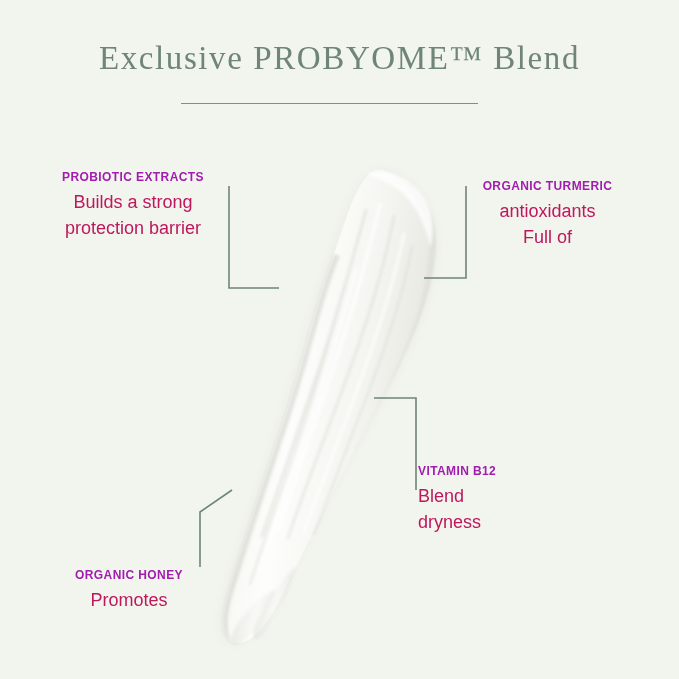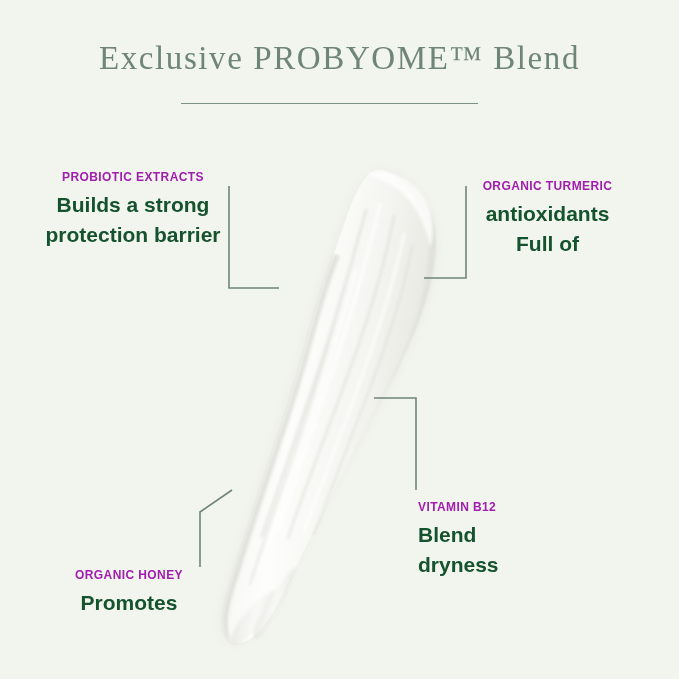--- a/index.html
+++ b/index.html
@@ -59,38 +59,38 @@
   }
   .callout .heading {
     font-size: 12px;
     font-weight: bold;
     letter-spacing: 0.4px;
     color: #a21caf;
     white-space: nowrap;
     line-height: 1.2;
   }
   .callout .body {
-    font-size: 21px;
-    color: #14532d;
+    font-size: 18px;
+    color: #be185d;
     line-height: 1.42;
     margin-top: 6px;
-    font-weight: 700;
+    font-weight: 400;
   }
   .callout.center .heading,
   .callout.center .body {
     text-align: center;
   }
   .callout.left-align .heading,
   .callout.left-align .body {
     text-align: left;
   }
 
   #callout-probiotic { left: 4px;   top: 170px;  width: 258px; }
   #callout-turmeric  { left: 420px; top: 179px;  width: 255px; }
-  #callout-vitamin   { left: 418px; top: 500px;  width: 240px; }
+  #callout-vitamin   { left: 418px; top: 464px;  width: 240px; }
   #callout-honey     { left: 18px;  top: 568px;  width: 222px; }
 
   
   .connectors {
     position: absolute;
     left: 0;
     top: 0;
     width: 679px;
     height: 679px;
     pointer-events: none;

